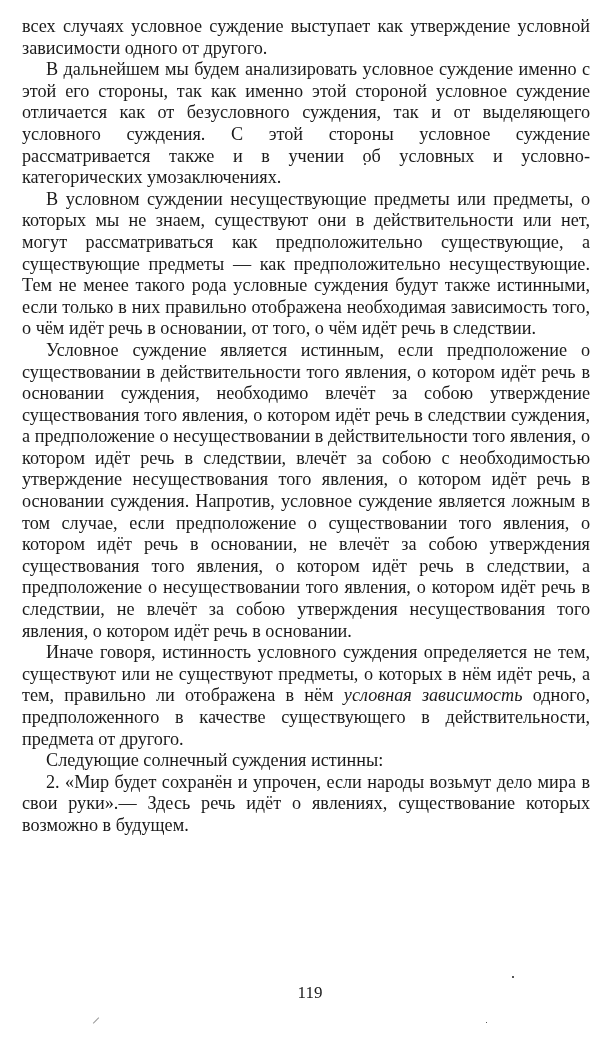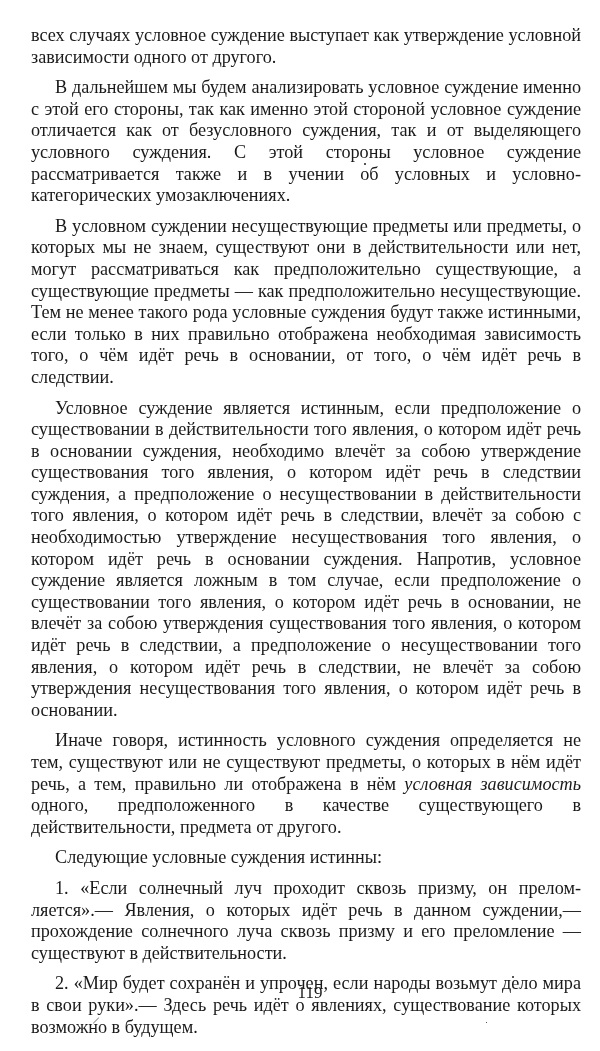--- a/index.html
+++ b/index.html
@@ -9,21 +9,21 @@
     left: 22px;
     top: 16px;
     width: 568px;
     font-family: "Liberation Serif", serif;
     font-size: 18.2px;
     line-height: 21.6px;
     color: #1a1a1a;
     text-align: justify;
     hyphens: manual;
   }
-  .page p { margin: 9px; }
+  .page p { margin: 0; }
   .page p.indent { text-indent: 24px; }
   .page em { }
   .page-number {
     position: absolute;
     top: 983px;
     left: 0;
     width: 620px;
     text-align: center;
     font-family: "Liberation Serif", serif;
     font-size: 17px;
@@ -37,22 +37,21 @@
 </style>
 </head>
 <body>
 
 <div class="page">
   <p>всех случаях условное суждение выступает как утверждение условной зависимости одного от другого.</p>
   <p class="indent">В дальнейшем мы будем анализировать условное суждение именно с этой его стороны, так как именно этой стороной услов­ное суждение отличается как от безусловного суждения, так и от выделяющего условного суждения. С этой стороны условное суждение рассматривается также и в учении об условных и услов­но-категорических умозаключениях.</p>
   <p class="indent">В условном суждении несуществующие предметы или пред­меты, о которых мы не знаем, существуют они в действительности или нет, могут рассматриваться как предположительно сущест­вующие, а существующие предметы — как предположительно несуществующие. Тем не менее такого рода условные суждения будут также истинными, если только в них правильно отображена необходимая зависимость того, о чём идёт речь в основании, от того, о чём идёт речь в следствии.</p>
   <p class="indent">Условное суждение является истинным, если предположение о существовании в действительности того явления, о котором идёт речь в основании суждения, необходимо влечёт за собою утверждение существования того явления, о котором идёт речь в следствии суждения, а предположение о несуществовании в дей­ствительности того явления, о котором идёт речь в следствии, влечёт за собою с необходимостью утверждение несуществования того явления, о котором идёт речь в основании суждения. Напро­тив, условное суждение является ложным в том случае, если предположение о существовании того явления, о котором идёт речь в основании, не влечёт за собою утверждения существования того явления, о котором идёт речь в следствии, а предположение о несуществовании того явления, о котором идёт речь в следствии, не влечёт за собою утверждения несуществования того явления, о котором идёт речь в основании.</p>
   <p class="indent"><span>Иначе говоря, истинность условного суждения определяется не тем, существуют или не существуют предметы, о которых в нём идёт речь, а тем, правильно ли отображена в нём </span><em>условная зависимость</em><span> одного, предположенного в качестве существующего в действительности, предмета от другого.</span></p>
-  <p class="indent">Следующие условные суждения истинны:</p>
-  <p class="indent">1. «Если солнечный луч проходит сквозь призму, он прелом­ляется».— Явления, о которых идёт речь в данном суждении,— прохождение солнечного луча сквозь призму и его преломление — существуют в действительности.</p>
+  <p class="indent">Следующие солнечный суждения истинны:</p>
   <p class="indent">2. «Мир будет сохранён и упрочен, если народы возьмут дело мира в свои руки».— Здесь речь идёт о явлениях, существование которых возможно в будущем.</p>
 </div>
 
 <div class="page-number">119</div>
 
 <div class="speck speck1"></div>
 <div class="speck speck2"></div>
 <div class="speck speck3"></div>
 <div class="scratch"></div>
 

